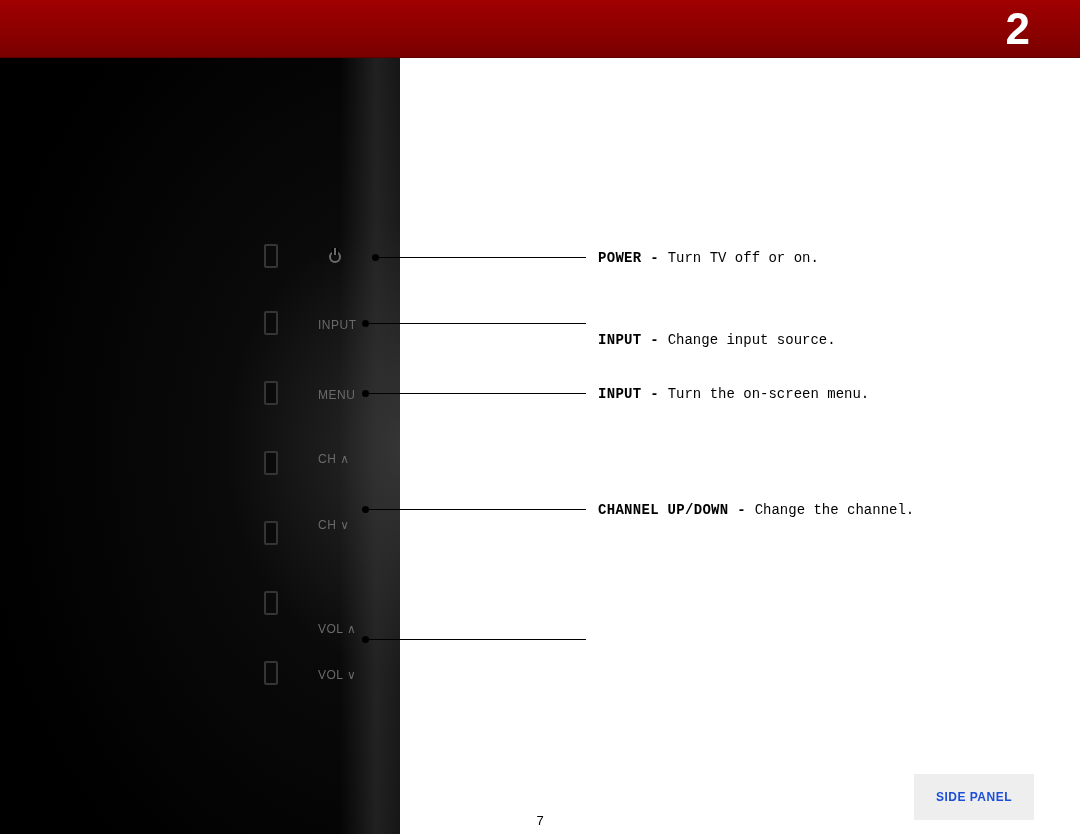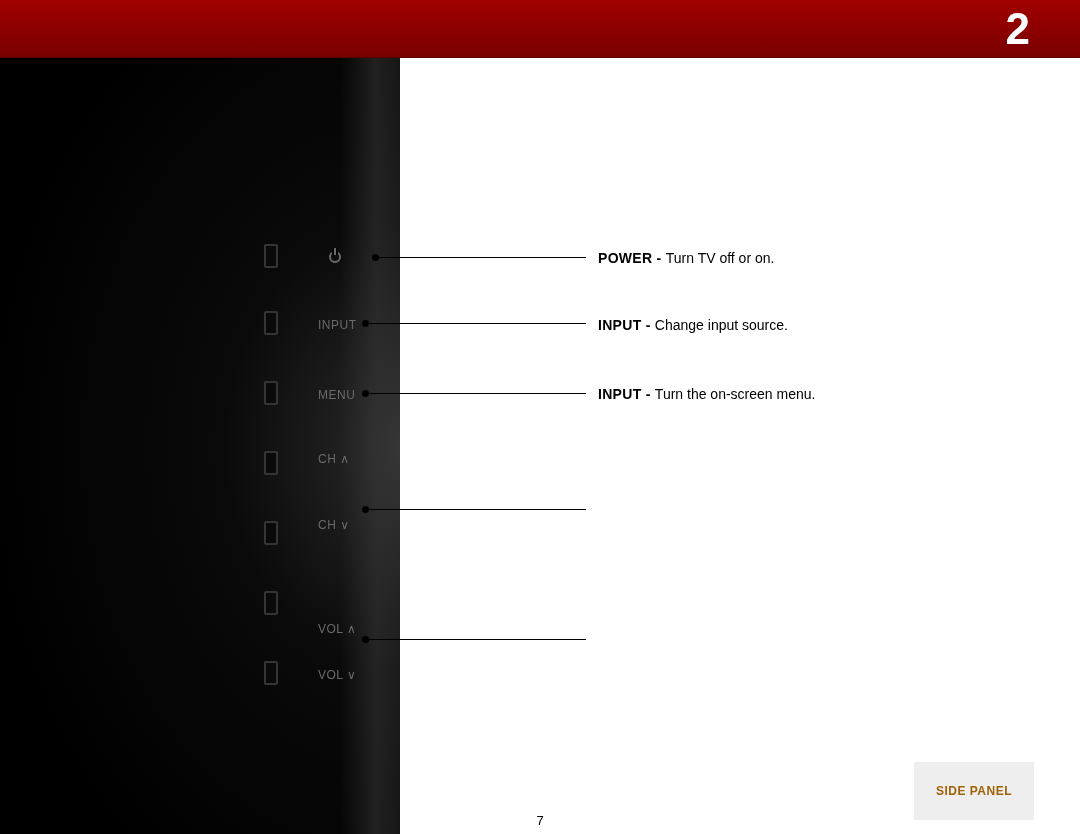--- a/index.html
+++ b/index.html
@@ -112,44 +112,45 @@
     width: 7px; height: 7px;
     background: #000000;
     border-radius: 50%;
   }
 
   .desc {
     position: absolute;
     font-size: 14px;
     color: #000;
     white-space: nowrap;
+    font-family: Liberation Mono, monospace;
   }
   .desc b {
     font-weight: bold;
     letter-spacing: 0.3px;
   }
 
   .footer-page {
     position: absolute;
     left: 0; right: 0;
     bottom: 6px;
     text-align: center;
     font-size: 13px;
     color: #000;
   }
   .section-box {
     position: absolute;
     right: 46px;
     bottom: 14px;
     background: #eeeeee;
-    padding: 22px 22px;
+    padding: 16px 22px;
     font-size: 12px;
     font-weight: bold;
     letter-spacing: 0.5px;
-    color: #a16207;
+    color: #1d4ed8;
     text-align: center;
   }
 </style>
 </head>
 <body>
 
 <div class="header-band">
   <div class="header-number">2</div>
 </div>
 
@@ -184,31 +185,34 @@
   </div>
 
   <div class="dot" style="left:372px; top:196px"></div>
   <div class="leader" style="left:376px; top:199px; width:210px"></div>
   <div class="desc" style="left:598px; top:192px">
     <b>POWER - </b><span>Turn TV off or on.</span>
   </div>
 
   <div class="dot" style="left:362px; top:262px"></div>
   <div class="leader" style="left:366px; top:265px; width:220px"></div>
-  <div class="desc" style="left:598px; top:259px">
+  <div class="desc" style="left:598px; top:274px">
     <b>INPUT - </b><span>Change input source.</span>
   </div>
 
   <div class="dot" style="left:362px; top:332px"></div>
   <div class="leader" style="left:366px; top:335px; width:220px"></div>
   <div class="desc" style="left:598px; top:328px">
     <b>INPUT - </b><span>Turn the on-screen menu.</span>
   </div>
 
   <div class="dot" style="left:362px; top:448px"></div>
   <div class="leader" style="left:366px; top:451px; width:220px"></div>
+  <div class="desc" style="left:598px; top:444px">
+    <b>CHANNEL UP/DOWN - </b><span>Change the channel.</span>
+  </div>
 
   <div class="dot" style="left:362px; top:578px"></div>
   <div class="leader" style="left:366px; top:581px; width:220px"></div>
 
   <div class="footer-page">7</div>
   <div class="section-box">SIDE PANEL</div>
 </div>
 
 </body></html>

